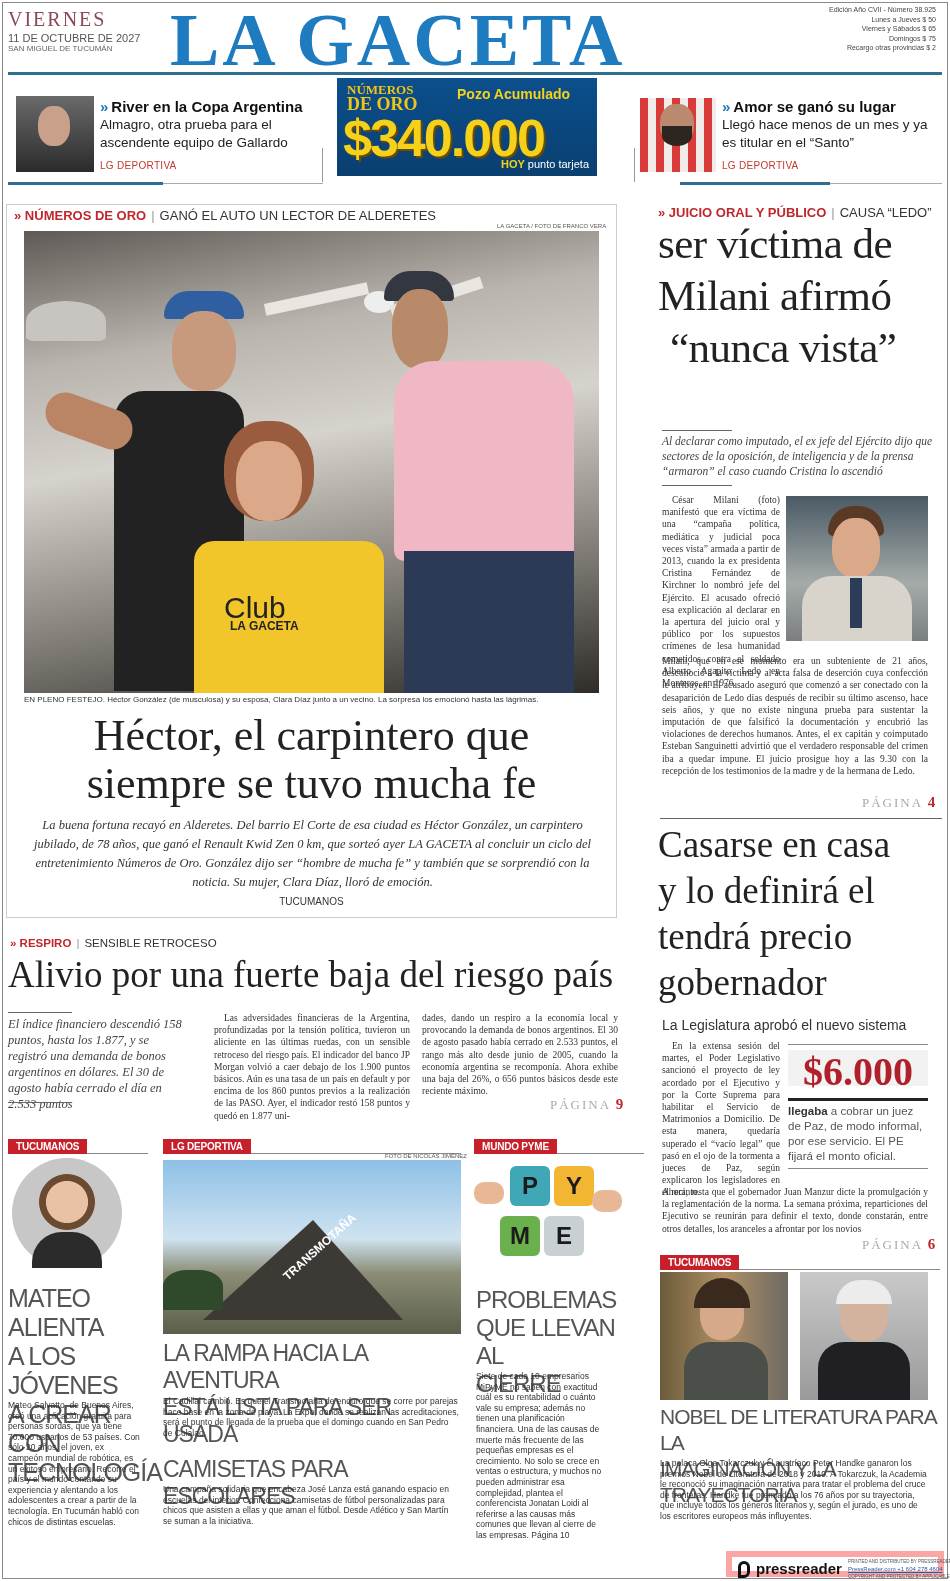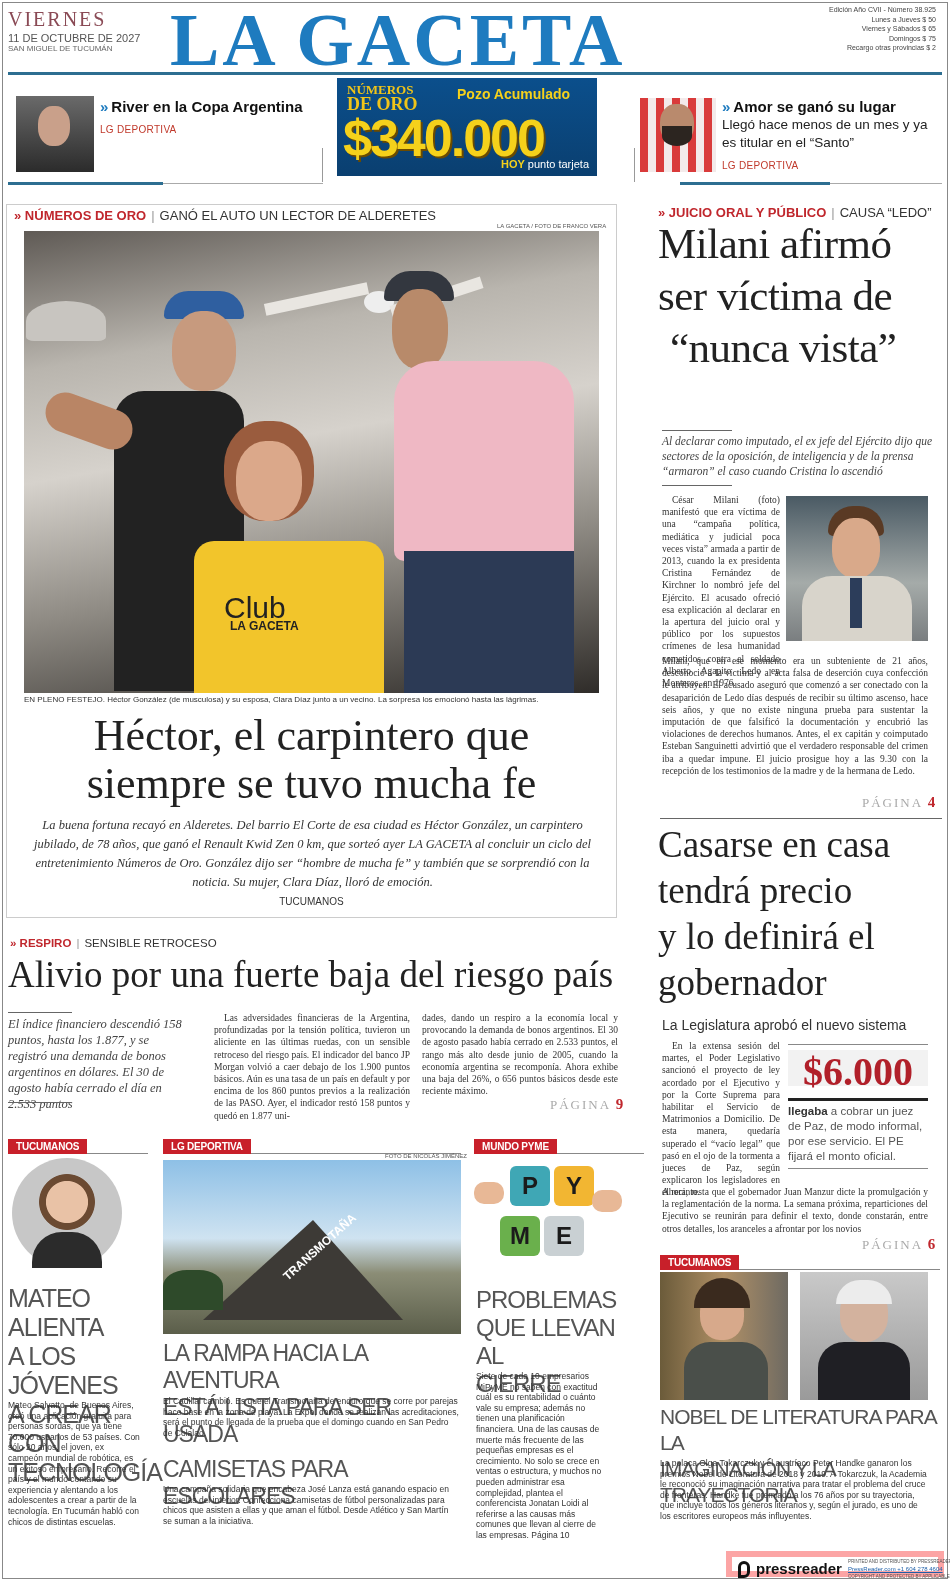--- a/index.html
+++ b/index.html
@@ -63,20 +63,21 @@
   <div>Recargo otras provincias $ 2</div>
 </div>
 <div class="abs rule-top"></div>
 
 <div class="abs teaser" style="left:16px;top:96px;width:310px;height:84px">
   <div class="abs teaser-img" style="left:0;top:0;width:78px;height:76px;background:linear-gradient(#6a6a6a,#2b2b2b)">
     <div class="abs" style="left:22px;top:10px;width:32px;height:40px;border-radius:45%;background:#c9a08a"></div>
   </div>
   <div class="abs" style="left:84px;top:2px;width:230px">
     <h3><span class="chev">»</span><span>River en la Copa Argentina</span></h3>
+    <p>Almagro, otra prueba para el ascendente equipo de Gallardo</p>
     <div class="sec">LG DEPORTIVA</div>
   </div>
 </div>
 <div class="abs" style="left:8px;top:182px;width:155px;height:3px;background:#2d6e91"></div>
 <div class="abs" style="left:163px;top:183px;width:160px;height:1px;background:#aaa"></div>
 
 <div class="abs promo">
   <div class="abs n1">NÚMEROS</div>
   <div class="abs n2">DE ORO</div>
   <div class="abs pozo">Pozo Acumulado</div>
@@ -143,42 +144,42 @@
   <div>siempre se tuvo mucha fe</div>
 </div>
 <div class="abs italic" style="left:30px;top:816px;width:565px;text-align:center;font-size:12.5px;line-height:19px;color:#333">La buena fortuna recayó en Alderetes. Del barrio El Corte de esa ciudad es Héctor González, un carpintero jubilado, de 78 años, que ganó el Renault Kwid Zen 0 km, que sorteó ayer LA GACETA al concluir un ciclo del entretenimiento Números de Oro. González dijo ser “hombre de mucha fe” y también que se sorprendió con la noticia. Su mujer, Clara Díaz, lloró de emoción.</div>
 <div class="abs" style="left:24px;top:896px;width:575px;text-align:center;font-size:10px;color:#333">TUCUMANOS</div>
 
 <div class="abs kicker" style="left:658px;top:205px;font-size:13px">
   <span class="red">»</span>
   <span class="red">JUICIO ORAL Y PÚBLICO</span><span class="pipe">|</span><span class="gray">CAUSA “LEDO”</span>
 </div>
 <div class="abs big-serif" style="left:658px;top:218px;width:290px;font-size:43px;line-height:52px;letter-spacing:-0.5px">
+  <div>ser víctima de</div>
   <div>Milani afirmó</div>
-  <div>ser víctima de</div>
   <div style="padding-left:12px">“nunca vista”</div>
 </div>
 <div class="abs thin-rule" style="left:662px;top:430px;width:70px"></div>
 <div class="abs italic" style="left:662px;top:434px;width:276px;font-size:11.5px;line-height:15px;color:#444">Al declarar como imputado, el ex jefe del Ejército dijo que sectores de la oposición, de inteligencia y de la prensa “armaron” el caso cuando Cristina lo ascendió</div>
 <div class="abs thin-rule" style="left:662px;top:485px;width:70px"></div>
 <div class="abs body-serif" style="left:662px;top:494px;width:118px;text-indent:10px">César Milani (foto) manifestó que era víctima de una “campaña política, mediática y judicial poca veces vista” armada a partir de 2013, cuando la ex presidenta Cristina Fernández de Kirchner lo nombró jefe del Ejército. El acusado ofreció esa explicación al declarar en la apertura del juicio oral y público por los supuestos crímenes de lesa humanidad cometidos contra el soldado Alberto Agapito Ledo en Monteros, en 1976.</div>
 <div class="abs photo" style="left:786px;top:496px;width:142px;height:145px;background:linear-gradient(#4a5a64,#a5aba9 60%,#7a7e80)">
   <div class="abs" style="left:42px;top:10px;width:56px;height:30px;border-radius:30px 30px 6px 6px;background:#5a3a24"></div>
   <div class="abs" style="left:46px;top:22px;width:48px;height:60px;border-radius:45%;background:#d9a98a"></div>
   <div class="abs" style="left:16px;top:80px;width:110px;height:65px;border-radius:30px 30px 0 0;background:#d8d4cb"></div>
   <div class="abs" style="left:64px;top:82px;width:12px;height:50px;background:#2c3d5a"></div>
 </div>
 <div class="abs body-serif" style="left:662px;top:655px;width:266px">Milani, que en ese momento era un subteniente de 21 años, desconoció a la víctima y al acta falsa de deserción cuya confección le atribuyen. El acusado aseguró que comenzó a ser conectado con la desaparición de Ledo días después de recibir su último ascenso, hace seis años, y que no existe ninguna prueba para sustentar la imputación de que falsificó la documentación y encubrió las violaciones de derechos humanos. Antes, el ex capitán y coimputado Esteban Sanguinetti advirtió que el verdadero responsable del crimen iba a quedar impune. El juicio prosigue hoy a las 9.30 con la recepción de los testimonios de la madre y de la hermana de Ledo.</div>
 <div class="abs pagina" style="left:862px;top:794px"><span>PÁGINA</span> <b>4</b></div>
 <div class="abs" style="left:660px;top:818px;width:282px;height:1px;background:#666"></div>
 
 <div class="abs big-serif" style="left:658px;top:822px;width:290px;font-size:37px;line-height:46px">
   <div>Casarse en casa</div>
+  <div>y lo definirá el</div>
   <div>tendrá precio</div>
-  <div>y lo definirá el</div>
   <div>gobernador</div>
 </div>
 <div class="abs" style="left:662px;top:1017px;font-size:14px;color:#333">La Legislatura aprobó el nuevo sistema</div>
 <div class="abs body-serif" style="left:662px;top:1040px;width:118px;text-indent:10px">En la extensa sesión del martes, el Poder Legislativo sancionó el proyecto de ley acordado por el Ejecutivo y por la Corte Suprema para habilitar el Servicio de Matrimonios a Domicilio. De esta manera, quedaría superado el “vacío legal” que pasó en el ojo de la tormenta a jueces de Paz, según explicaron los legisladores en el recinto.</div>
 <div class="abs" style="left:788px;top:1044px;width:140px;height:100px">
   <div class="abs" style="left:0;top:0;width:140px;height:1px;background:#888"></div>
   <div class="abs serif" style="left:0;top:6px;width:140px;height:36px;text-align:center;font-size:40px;font-weight:bold;color:#b1202a;background:#f2f2f2;line-height:44px">$6.000</div>
   <div class="abs" style="left:0;top:54px;width:140px;height:3px;background:#222"></div>
   <div class="abs" style="left:0;top:60px;width:140px;text-align:left;font-size:11.5px;line-height:15px;color:#555"><b style="color:#333">llegaba</b> <span>a cobrar un juez de Paz, de modo informal, por ese servicio. El PE fijará el monto oficial.</span></div>
   <div class="abs" style="left:0;top:124px;width:140px;height:1px;background:#888"></div>

